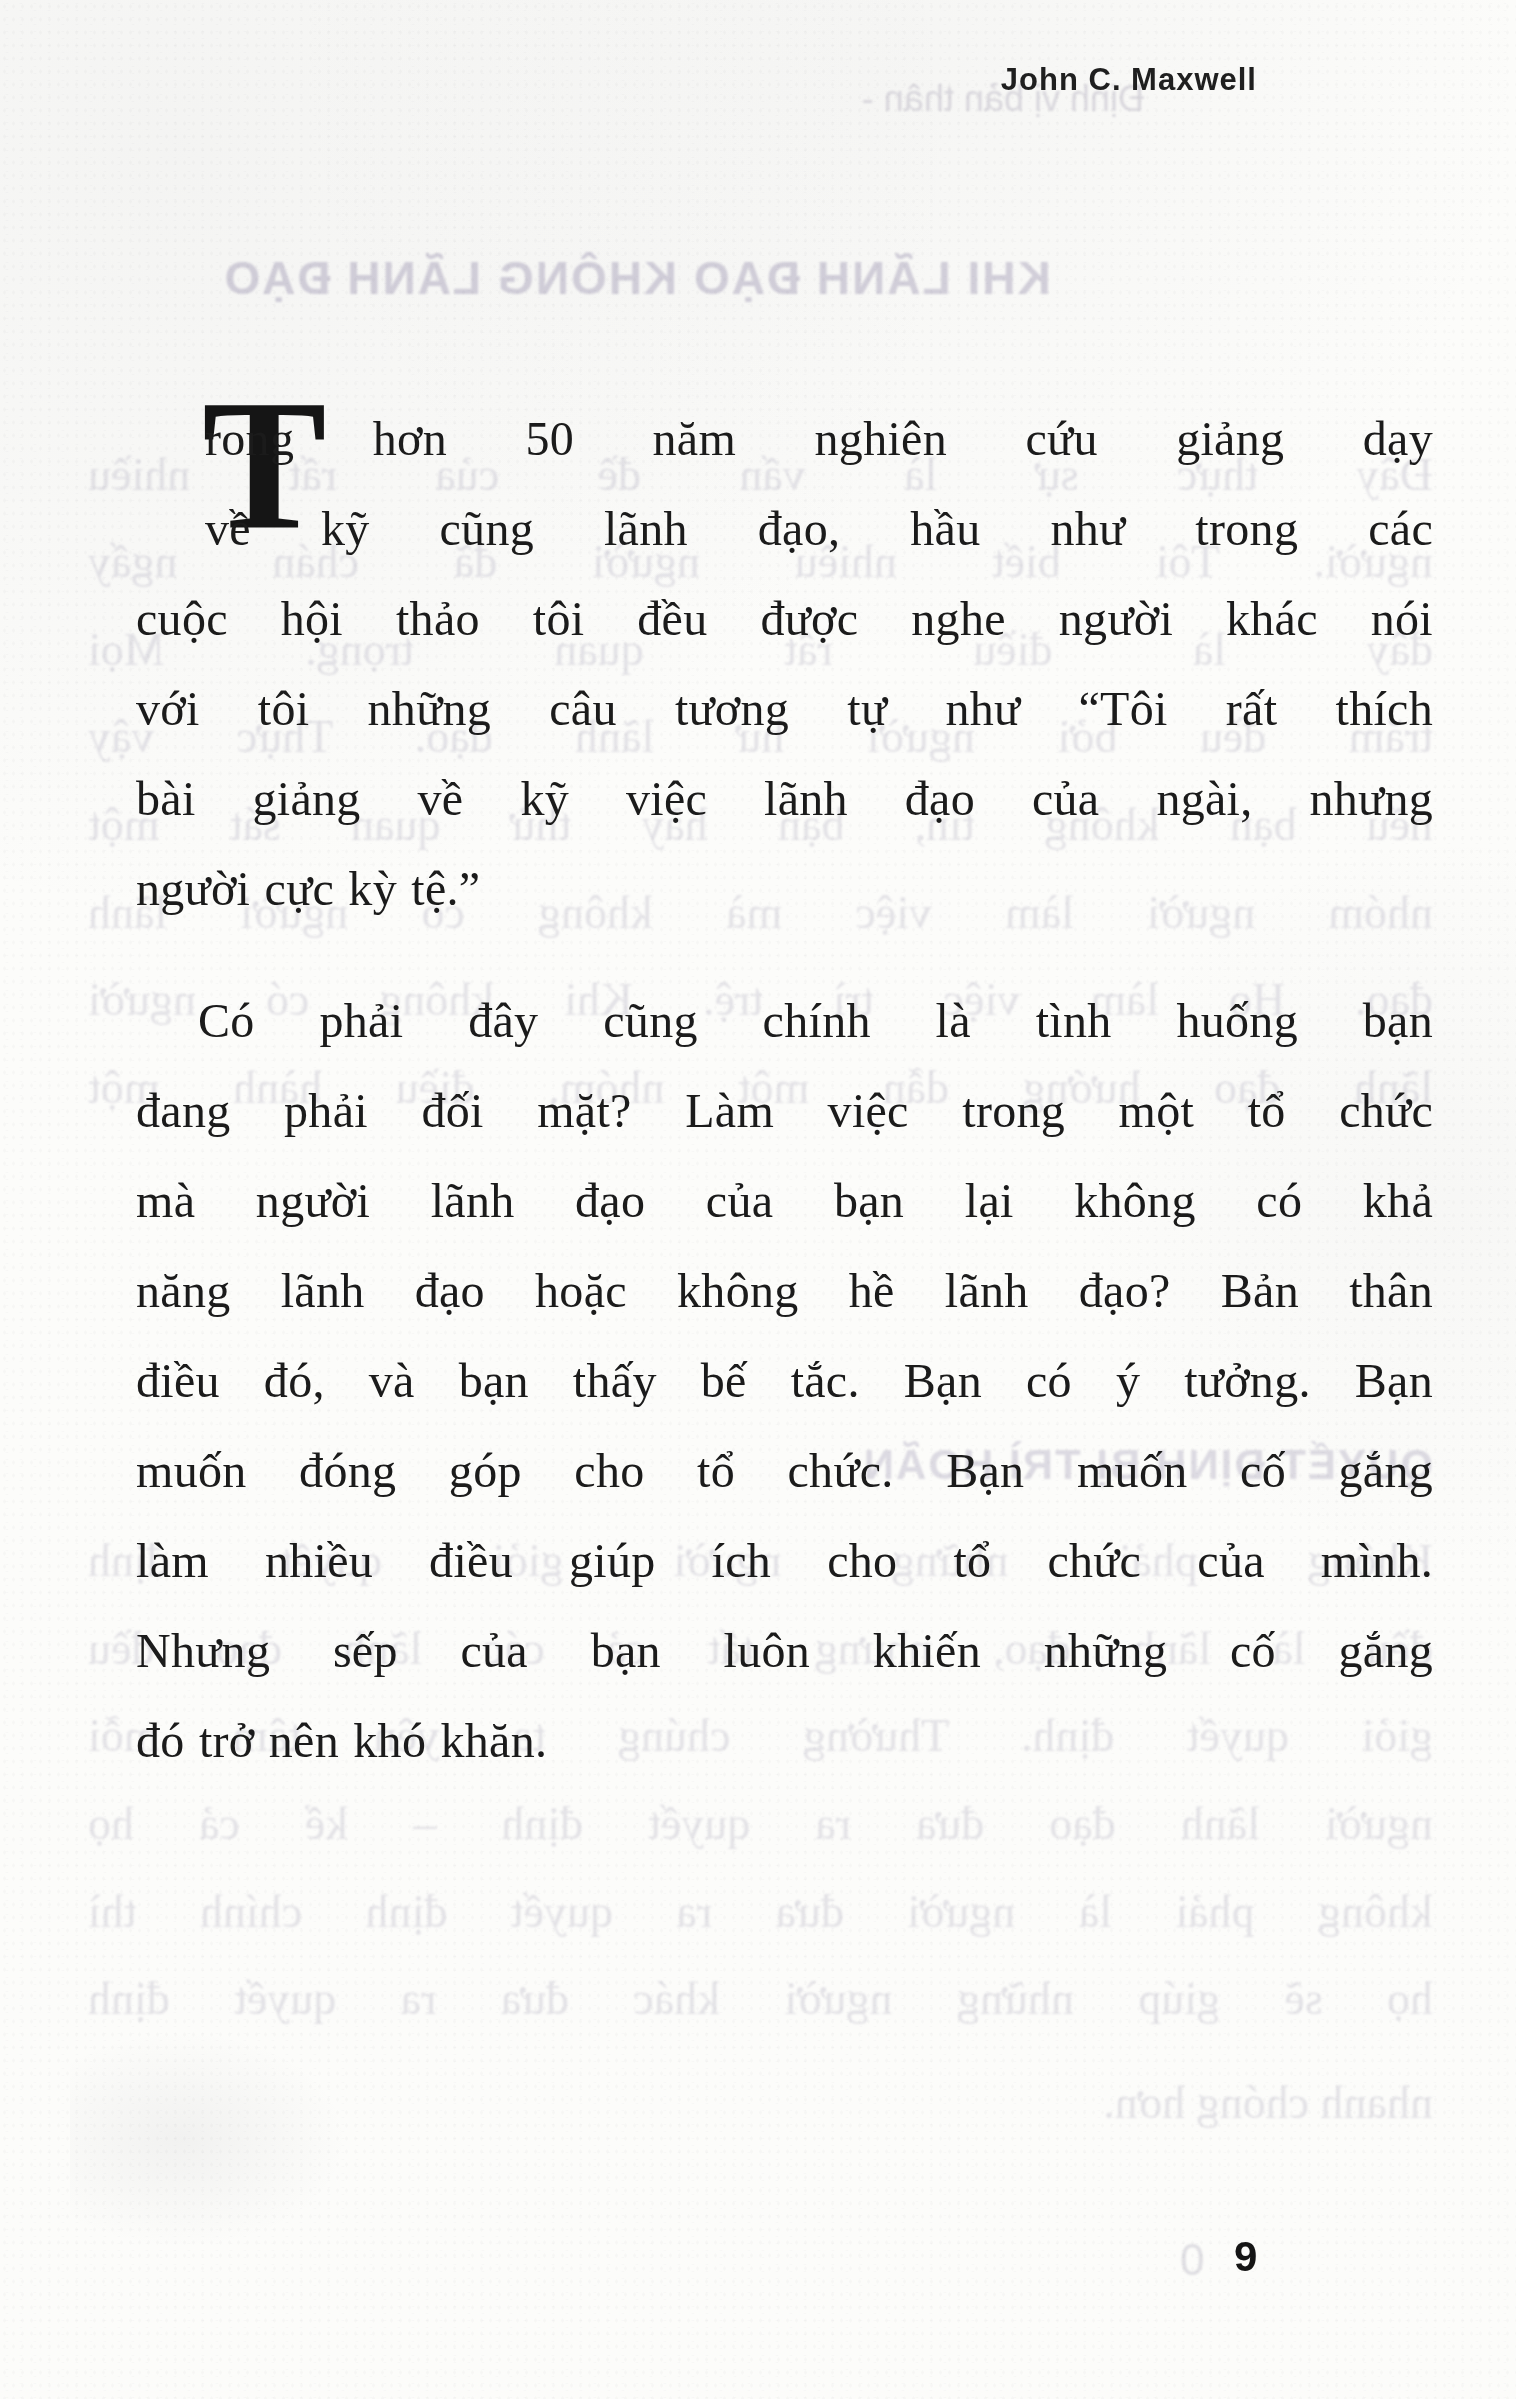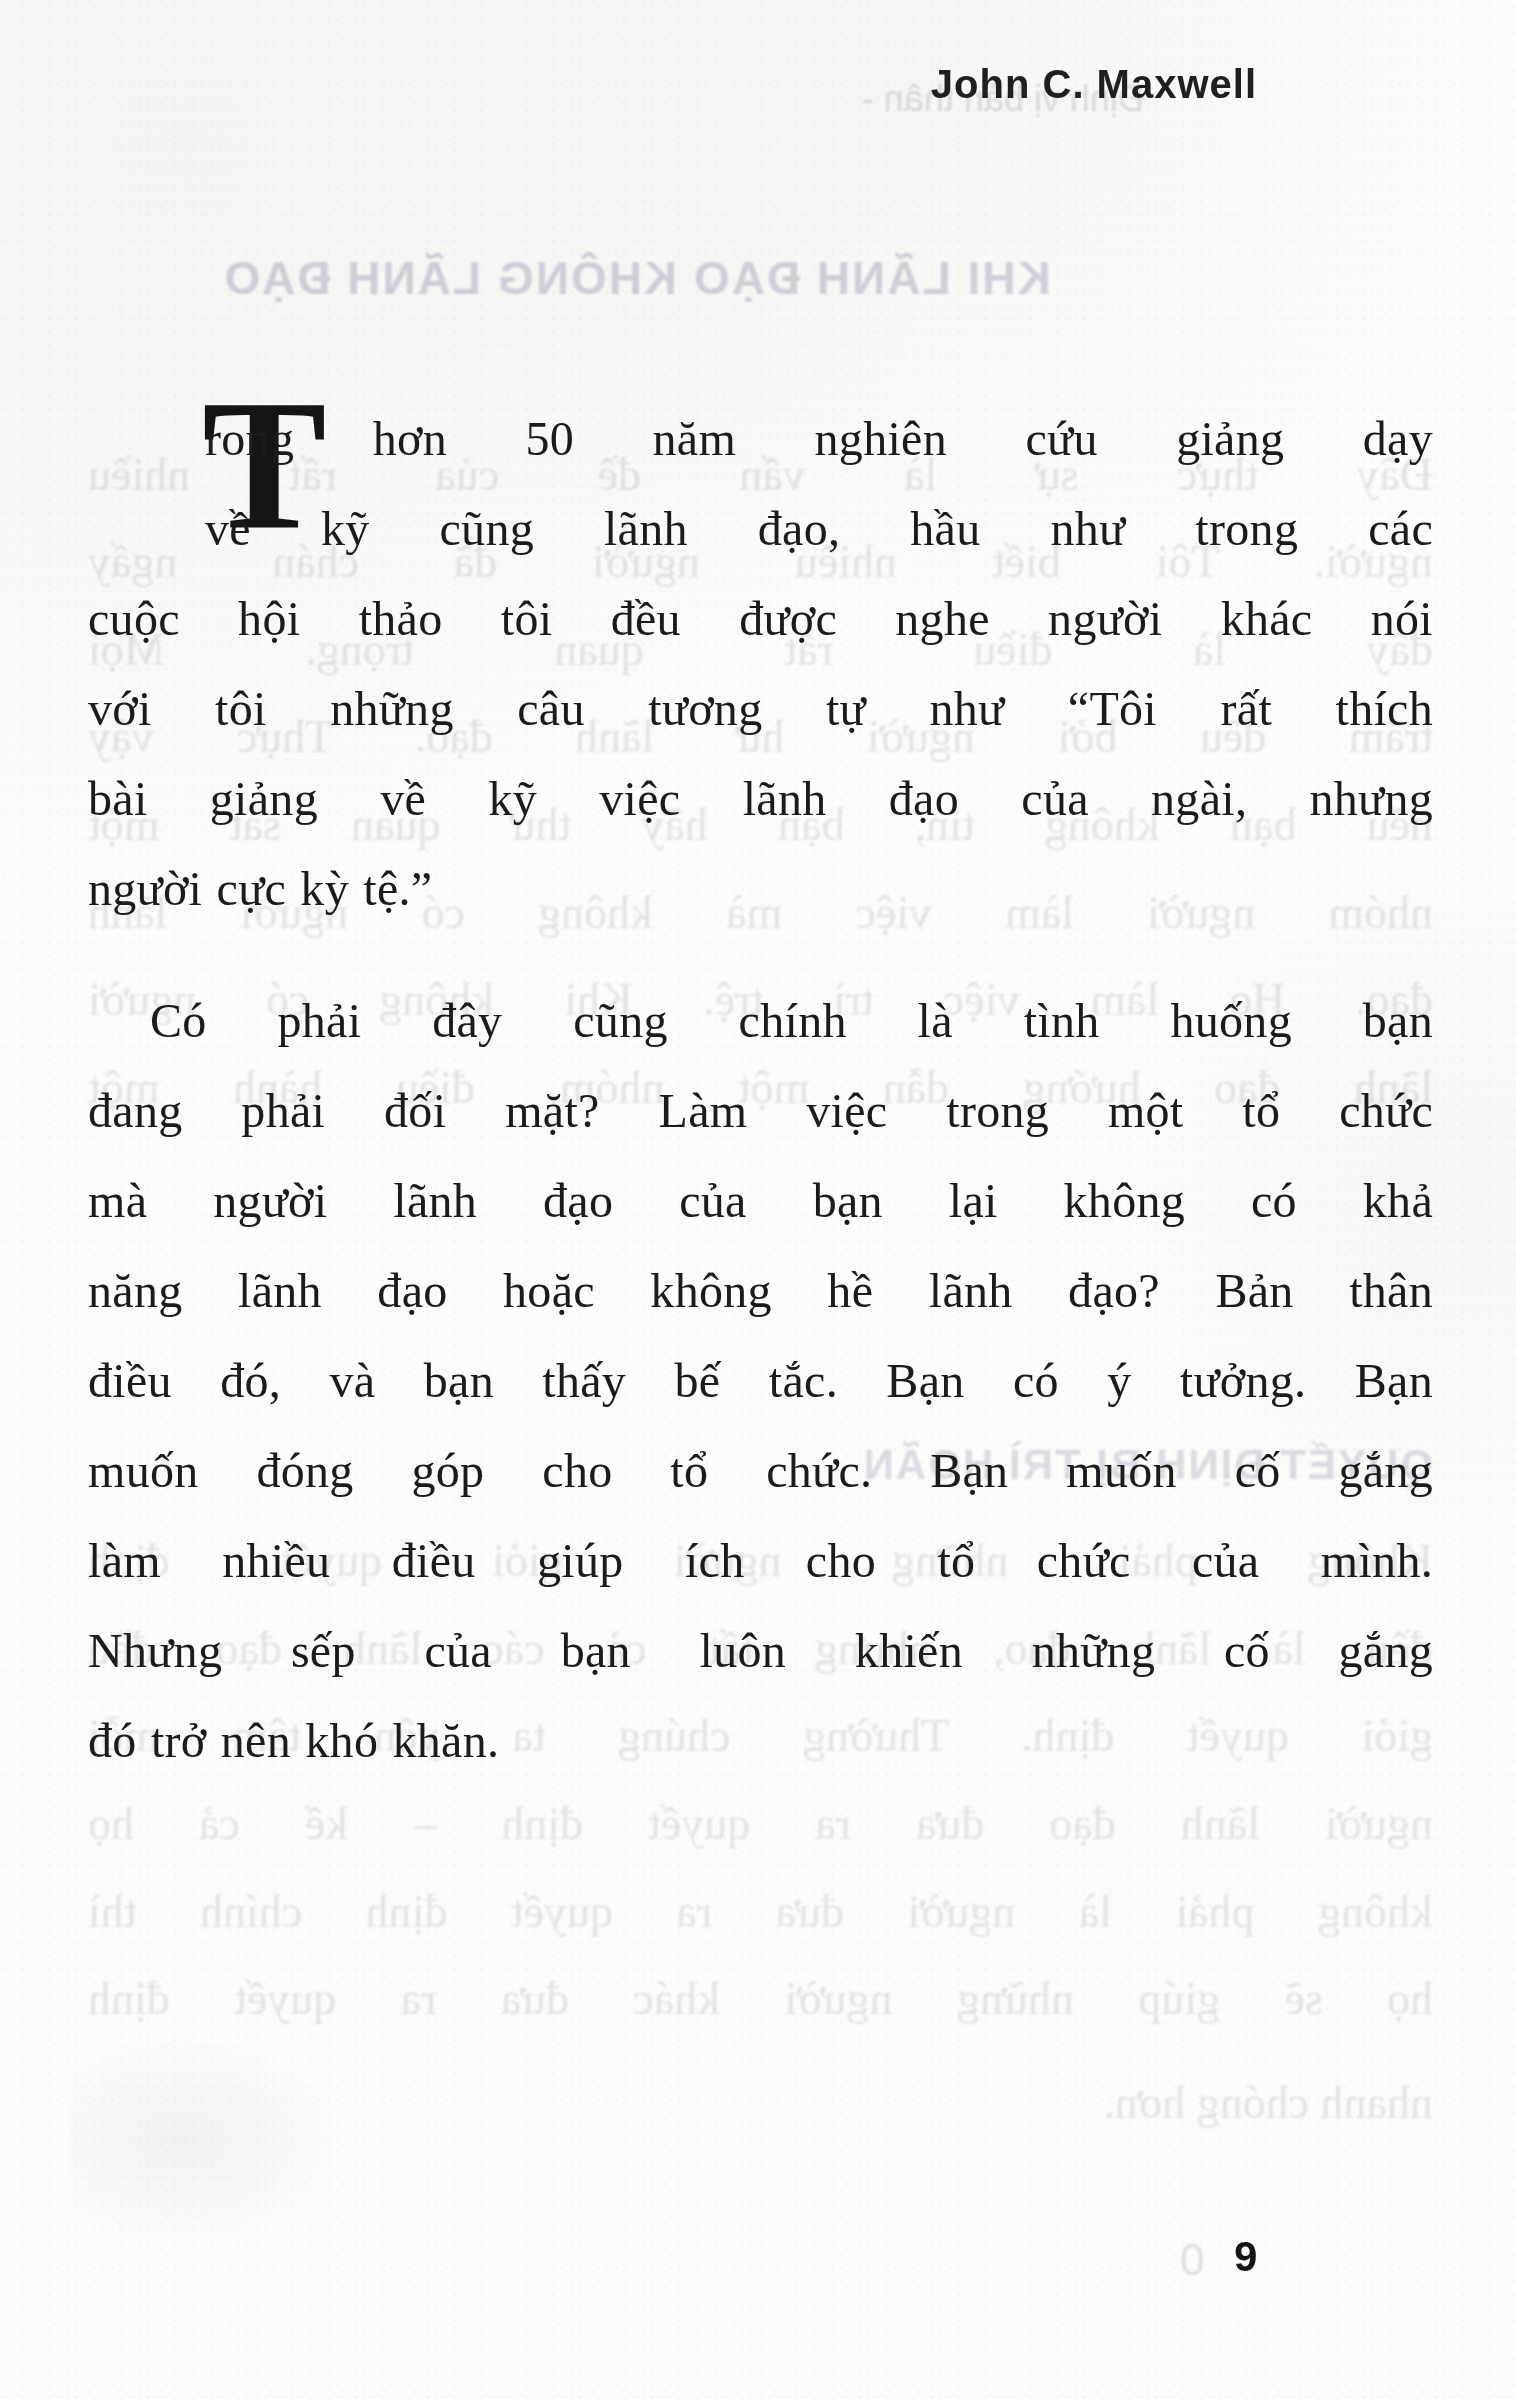--- a/index.html
+++ b/index.html
@@ -14,21 +14,21 @@
       radial-gradient(circle at 96% 50%, rgba(90,90,100,0.03), transparent 20%);
     background-size: 9px 13px, 14px 7px, 100% 100%, 100% 100%, 100% 100%;
     overflow:hidden;
     font-family:"Liberation Serif", serif;
     color:#1b1b1b;
   }
   
   .author {
     position:absolute; top:62px; right:259px;
     font-family:"Liberation Sans", sans-serif;
-    font-weight:700; font-size:40px; letter-spacing:1px; color:#1f1f1f;
+    font-weight:700; font-size:31px; letter-spacing:1px; color:#1f1f1f;
   }
   .ghost { 
     position:absolute; transform:scaleX(-1);
     color:rgba(125,115,150,0.30); filter:blur(1.3px);
     pointer-events:none; white-space:nowrap;
   }
   .ghost-running {
     top:78px; left:607px; width:537px; font-size:36px;
     font-family:"Liberation Sans", sans-serif; color:rgba(130,122,150,0.26);
   }
@@ -47,20 +47,21 @@
     color:rgba(118,112,142,0.18); white-space:normal;
     text-align:justify; text-align-last:justify;
   }
   .ghost-short { text-align:left; text-align-last:left; }
   
   .body-text { position:absolute; left:88px; top:396px; width:1345px; }
   .bline {
     position:relative; height:90px; font-size:48px; line-height:86px;
     text-align:justify; text-align-last:justify; letter-spacing:0.3px;
     word-spacing:2px;
+    margin-left:48px;
   }
   .bline.lastline { text-align-last:left; }
   .bline.beside-cap { margin-left:117px; }
   .bline.indent { padding-left:62px; }
   .para-gap { height:42px; }
   .dropcap {
     position:absolute; left:114px; top:-16px;
     font-size:187px; line-height:169px; font-weight:700;
     font-family:"Liberation Serif", serif; color:#151515;
   }

